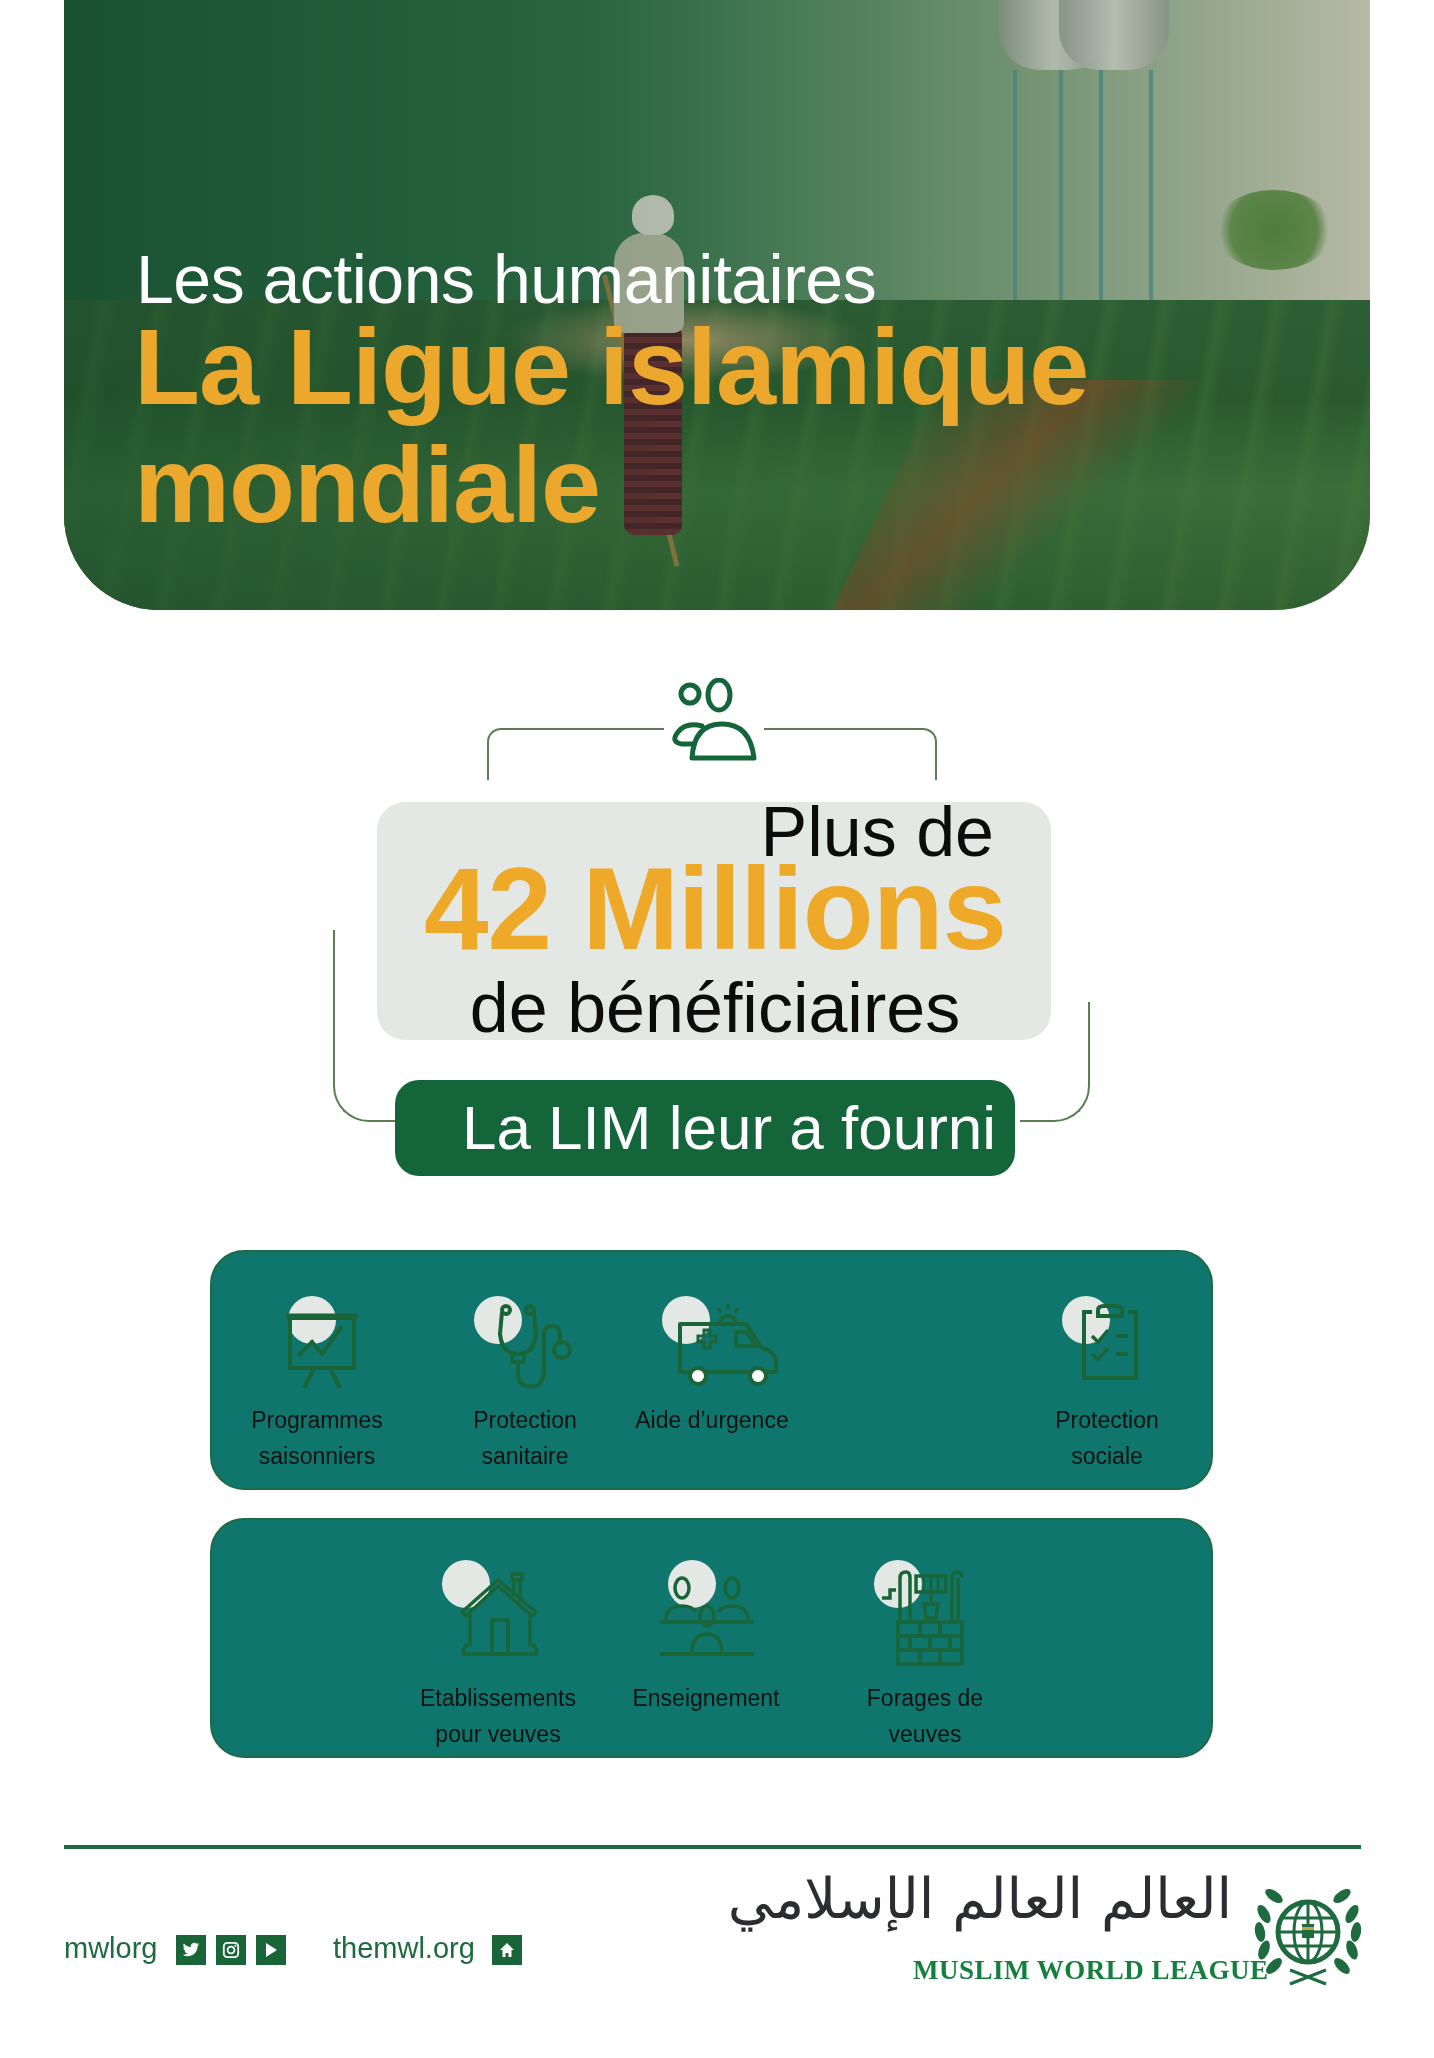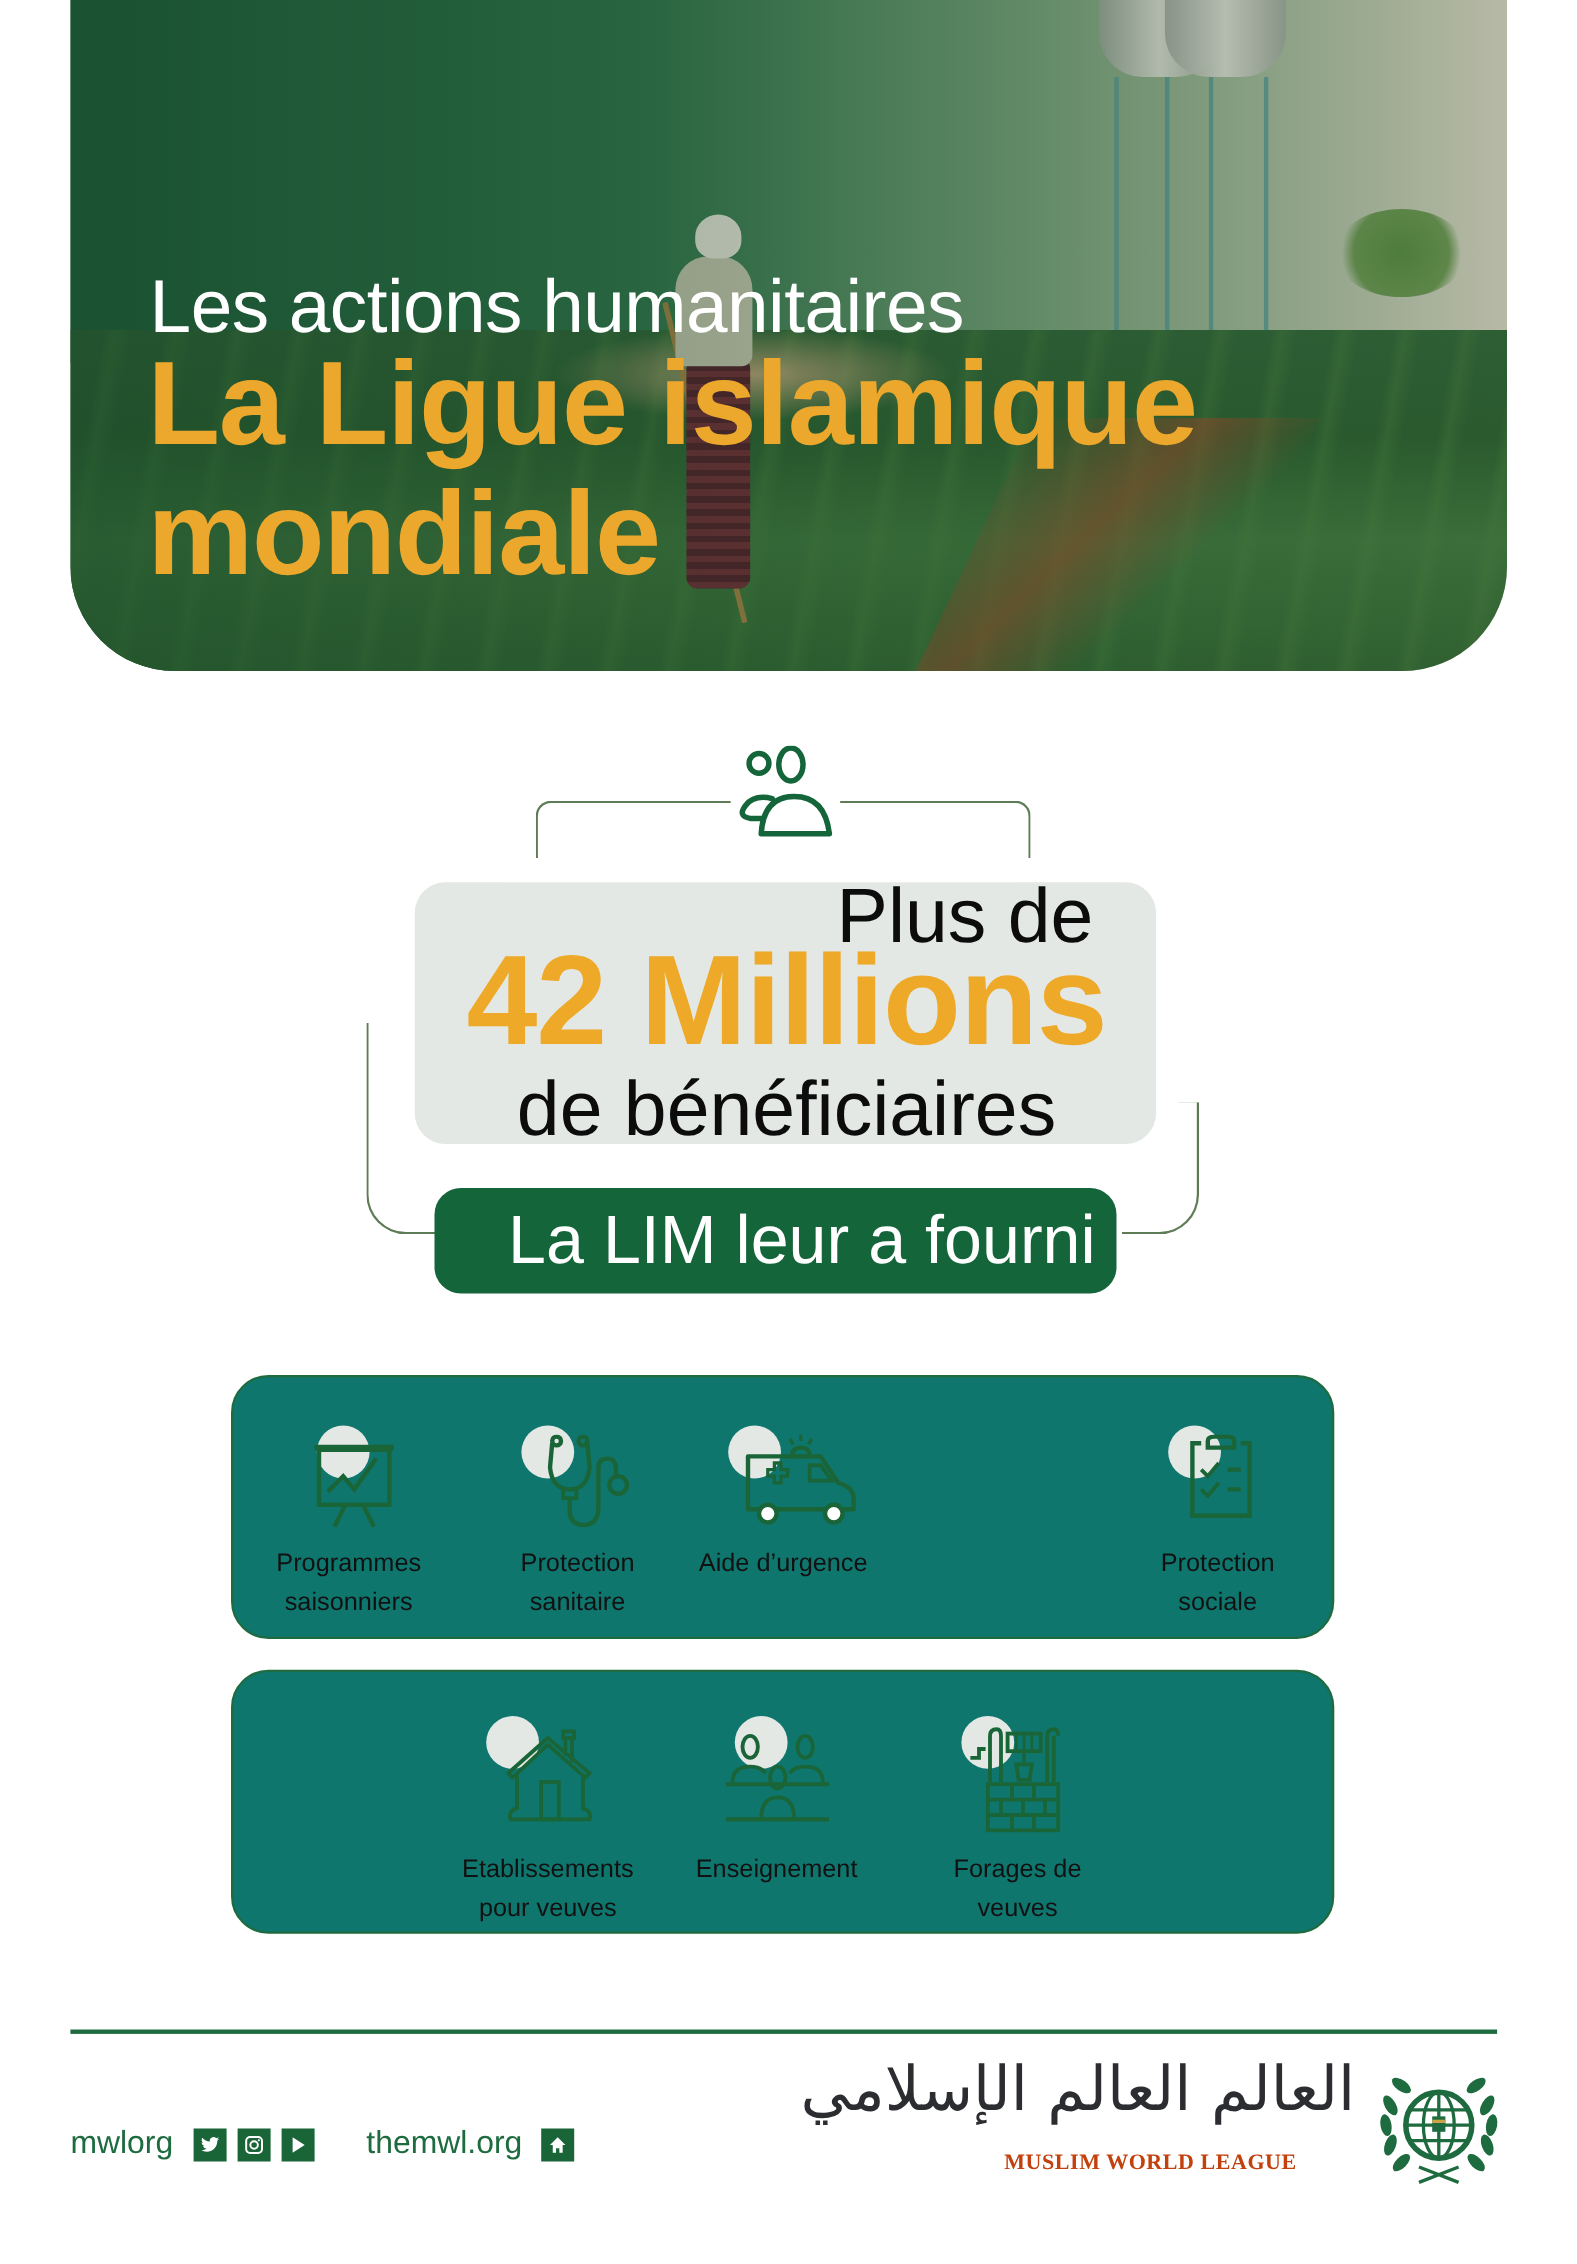--- a/index.html
+++ b/index.html
@@ -63,21 +63,21 @@
   .service .halo { position:absolute; width:48px; height:48px; border-radius:50%; background:#e4e8e4; }
   .service svg { position:absolute; }
   .service .label { position:absolute; left:0; width:100%; font-size:23px; line-height:36px; color:#111; text-align:center; white-space:nowrap; }
 
   
   .footer-rule { position:absolute; left:64px; top:1845px; width:1297px; height:4px; background:#1e6b3f; }
   .social-handle { position:absolute; left:64px; top:1932px; font-size:29px; color:#1e6b3f; }
   .social-btn { position:absolute; top:1935px; width:30px; height:30px; background:#1a6538; display:flex; align-items:center; justify-content:center; }
   .website { position:absolute; left:333px; top:1932px; font-size:29px; color:#1e6b3f; }
   .logo-arabic { position:absolute; left:912px; top:1866px; width:320px; font-size:56px; font-family:"DejaVu Serif", serif; color:#2b2d30; text-align:center; direction:rtl; white-space:nowrap; letter-spacing:-1px; }
-  .logo-english { position:absolute; left:913px; top:1955px; font-size:20px; font-weight:700; font-family:"Liberation Serif", serif; color:#c2410c; letter-spacing:0.5px; white-space:nowrap; }
+  .logo-english { position:absolute; left:913px; top:1955px; font-size:27px; font-weight:700; font-family:"Liberation Serif", serif; color:#15803d; letter-spacing:0.5px; white-space:nowrap; }
   .logo-emblem { position:absolute; left:1250px; top:1874px; width:116px; height:116px; }
 </style>
 </head>
 <body>
 
 <section class="hero">
   <div class="sky"></div>
   <div class="tower">
     <div class="tank" style="left:0;"></div>
     <div class="tank" style="left:60px;"></div>

